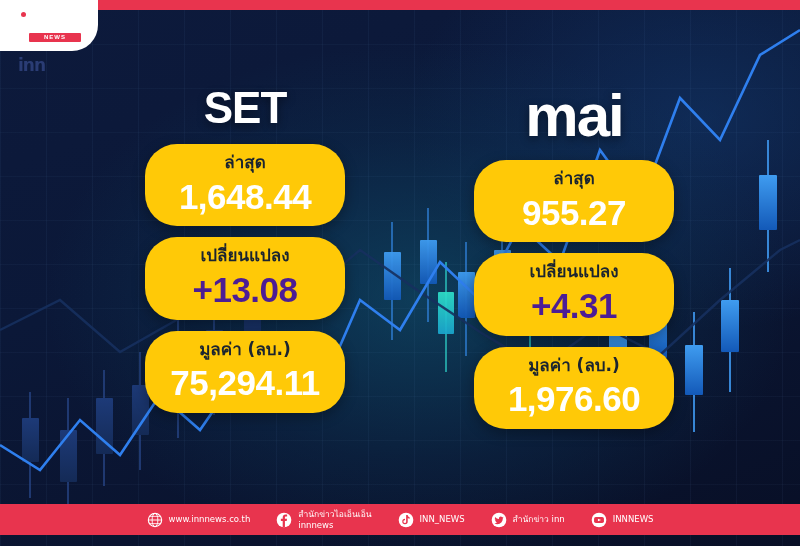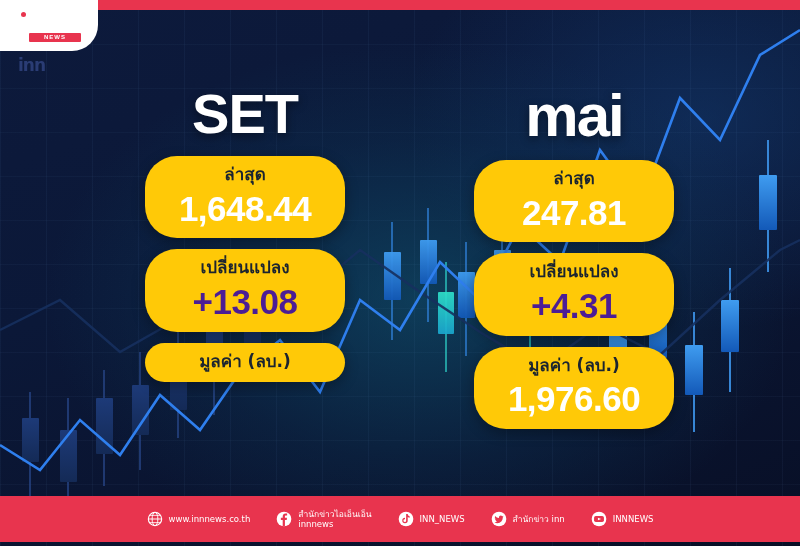--- a/index.html
+++ b/index.html
@@ -32,32 +32,32 @@
   .logoDot{position:absolute;left:3px;top:-1px;width:5px;height:5px;border-radius:50%;background:#e8344e;}
   .newsBadge{position:absolute;left:11px;top:20px;width:52px;height:9px;background:#e8344e;
     border-radius:1px;color:#fff;font-size:6px;font-weight:bold;letter-spacing:1px;
     text-align:center;line-height:9px;}
   
   .col{position:absolute;width:200px;z-index:6;}
   .col.set{left:145px;top:86px;}
   .col.mai{left:465px;top:86px;padding-left:9px;}
   .idxName{font-weight:bold;color:#ffffff;line-height:1;margin:0 0 14px 0;
     text-align:center;text-shadow:0 3px 10px rgba(0,0,0,.45);}
-  .idxName.set{font-size:56px;letter-spacing:-1px;}
+  .idxName.set{font-size:44px;letter-spacing:-1px;}
   .idxName.mai{font-size:60px;letter-spacing:-2px;}
   .card{background:#ffc907;border-radius:32px;padding:9px 8px 11px 8px;margin-bottom:11px;
     box-shadow:0 4px 14px rgba(0,0,0,.33);text-align:center;}
   .card .lbl{font-size:17px;color:#1b2430;font-weight:bold;line-height:1.15;
     font-family:"DejaVu Sans",sans-serif;}
   .card .val{font-size:35px;font-weight:bold;line-height:1.08;margin-top:5px;
     letter-spacing:-.5px;}
   .val.white{color:#ffffff;}
   .val.green{color:#4c1d95;}
   
-  .footer{position:absolute;left:0;bottom:4px;width:800px;height:46px;background:#e8344e;
+  .footer{position:absolute;left:0;bottom:11px;width:800px;height:31px;background:#e8344e;
     display:flex;align-items:center;justify-content:center;gap:26px;z-index:9;}
   .fitem{display:flex;align-items:center;gap:6px;}
   .fico{width:16px;height:16px;flex:0 0 16px;}
   .ftxt{color:#ffffff;font-size:8.5px;line-height:1.22;font-family:"DejaVu Sans",sans-serif;
     white-space:nowrap;}
   .ftxt .l2{display:block;}
 </style>
 </head>
 <body>
 
@@ -157,28 +157,29 @@
     <div class="card">
       <div class="lbl">ล่าสุด</div>
       <div class="val white">1,648.44</div>
     </div>
     <div class="card">
       <div class="lbl">เปลี่ยนแปลง</div>
       <div class="val green">+13.08</div>
     </div>
     <div class="card">
       <div class="lbl">มูลค่า (ลบ.)</div>
+      <div class="val white">75,294.11</div>
     </div>
   </div>
 
   <div class="col mai">
     <div class="idxName mai">mai</div>
     <div class="card">
       <div class="lbl">ล่าสุด</div>
-      <div class="val white">247.81</div>
+      <div class="val white">955.27</div>
     </div>
     <div class="card">
       <div class="lbl">เปลี่ยนแปลง</div>
       <div class="val green">+4.31</div>
     </div>
     <div class="card">
       <div class="lbl">มูลค่า (ลบ.)</div>
       <div class="val white">1,976.60</div>
     </div>
   </div>

